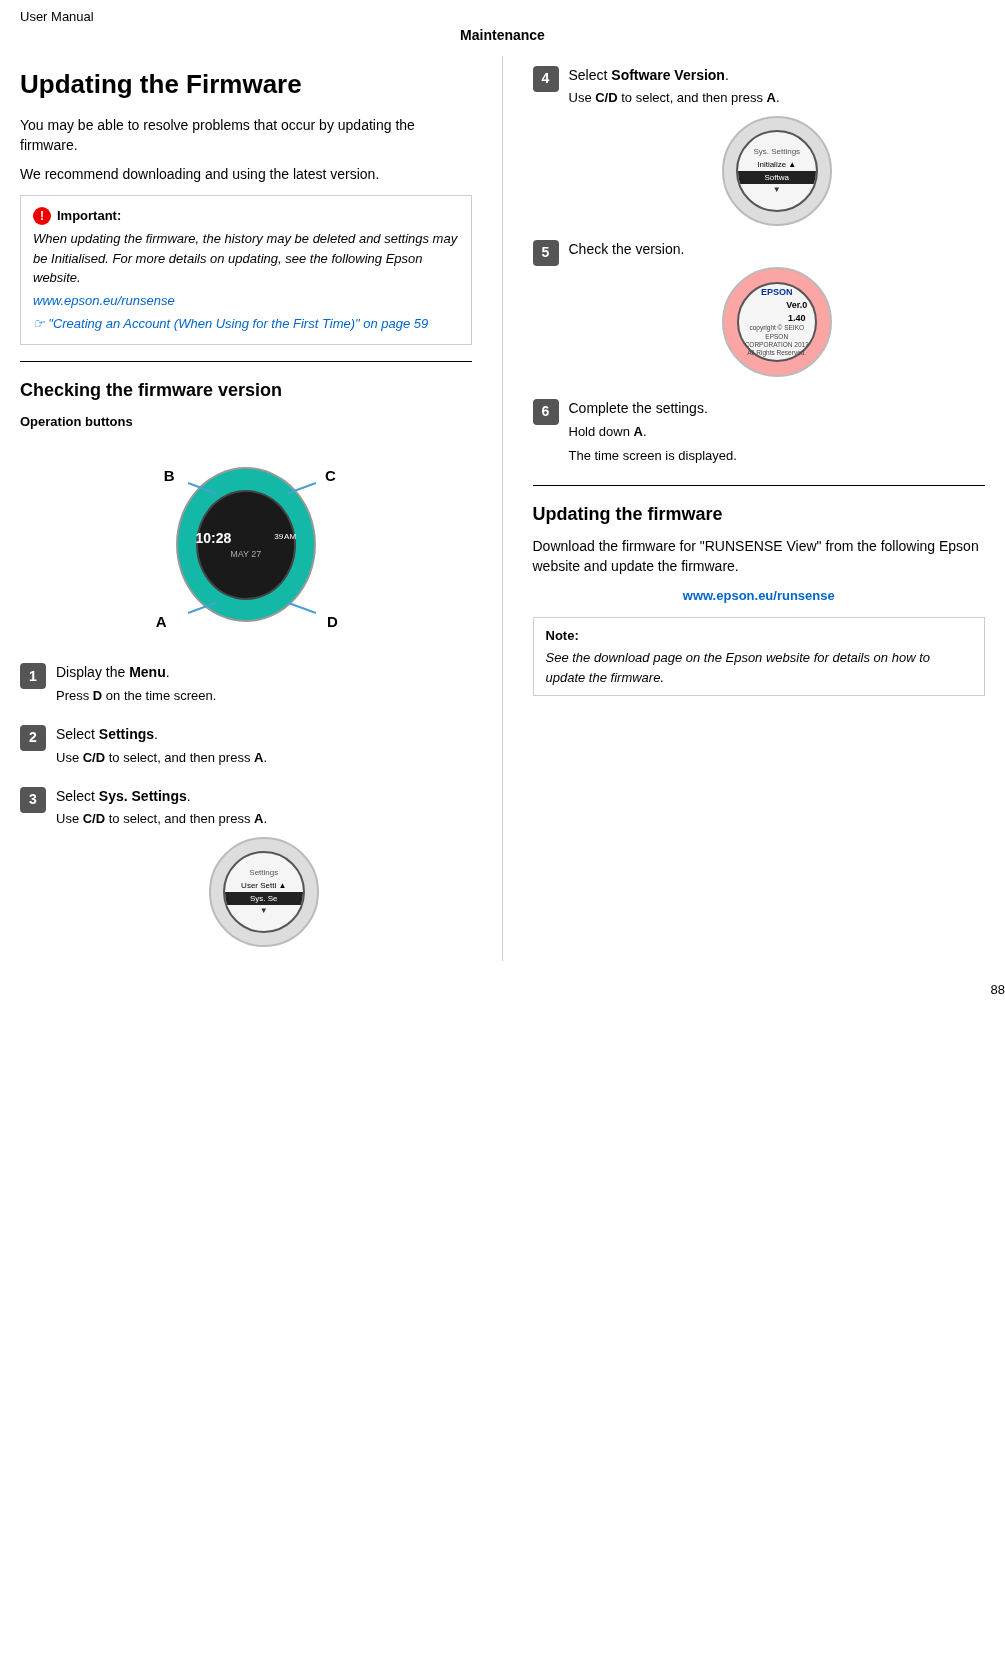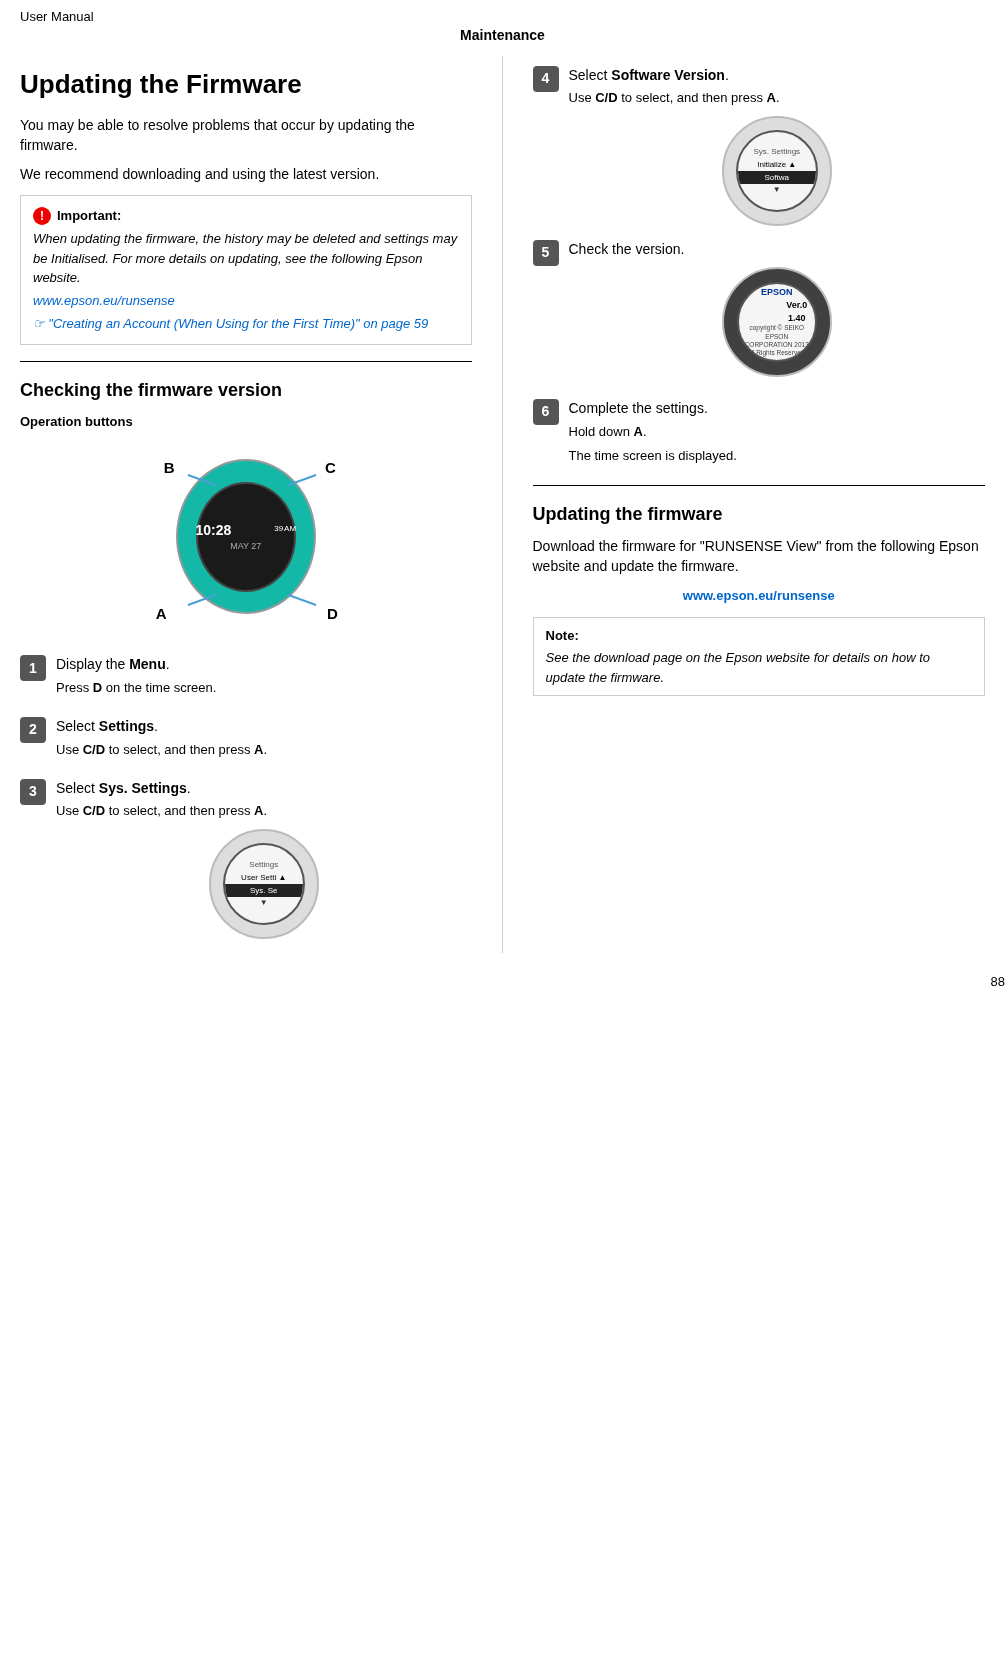--- a/index.html
+++ b/index.html
@@ -81,21 +81,21 @@
       font-size: 13px;
     }
     .section-divider {
       border: none;
       border-top: 1px solid #000;
       margin: 14px 0 10px 0;
     }
     .operation-label {
       font-weight: bold;
       font-size: 13px;
-      margin-bottom: 8px;
+      margin-bottom: 16px;
     }
     .watch-diagram {
       position: relative;
       width: 200px;
       height: 200px;
       margin: 0 auto 16px auto;
     }
     .watch-circle {
       position: absolute;
       top: 20px;
@@ -233,21 +233,21 @@
     }
     .menu-arrow-down {
       font-size: 8px;
       color: #333;
     }
     .epson-version-circle {
       width: 110px;
       height: 110px;
       border-radius: 50%;
       border: 2px solid #bbb;
-      background: #404040;
+      background: #fca5a5;
       display: flex;
       align-items: center;
       justify-content: center;
       margin: 8px auto;
     }
     .epson-inner {
       width: 80px;
       height: 80px;
       border-radius: 50%;
       border: 2px solid #555;

